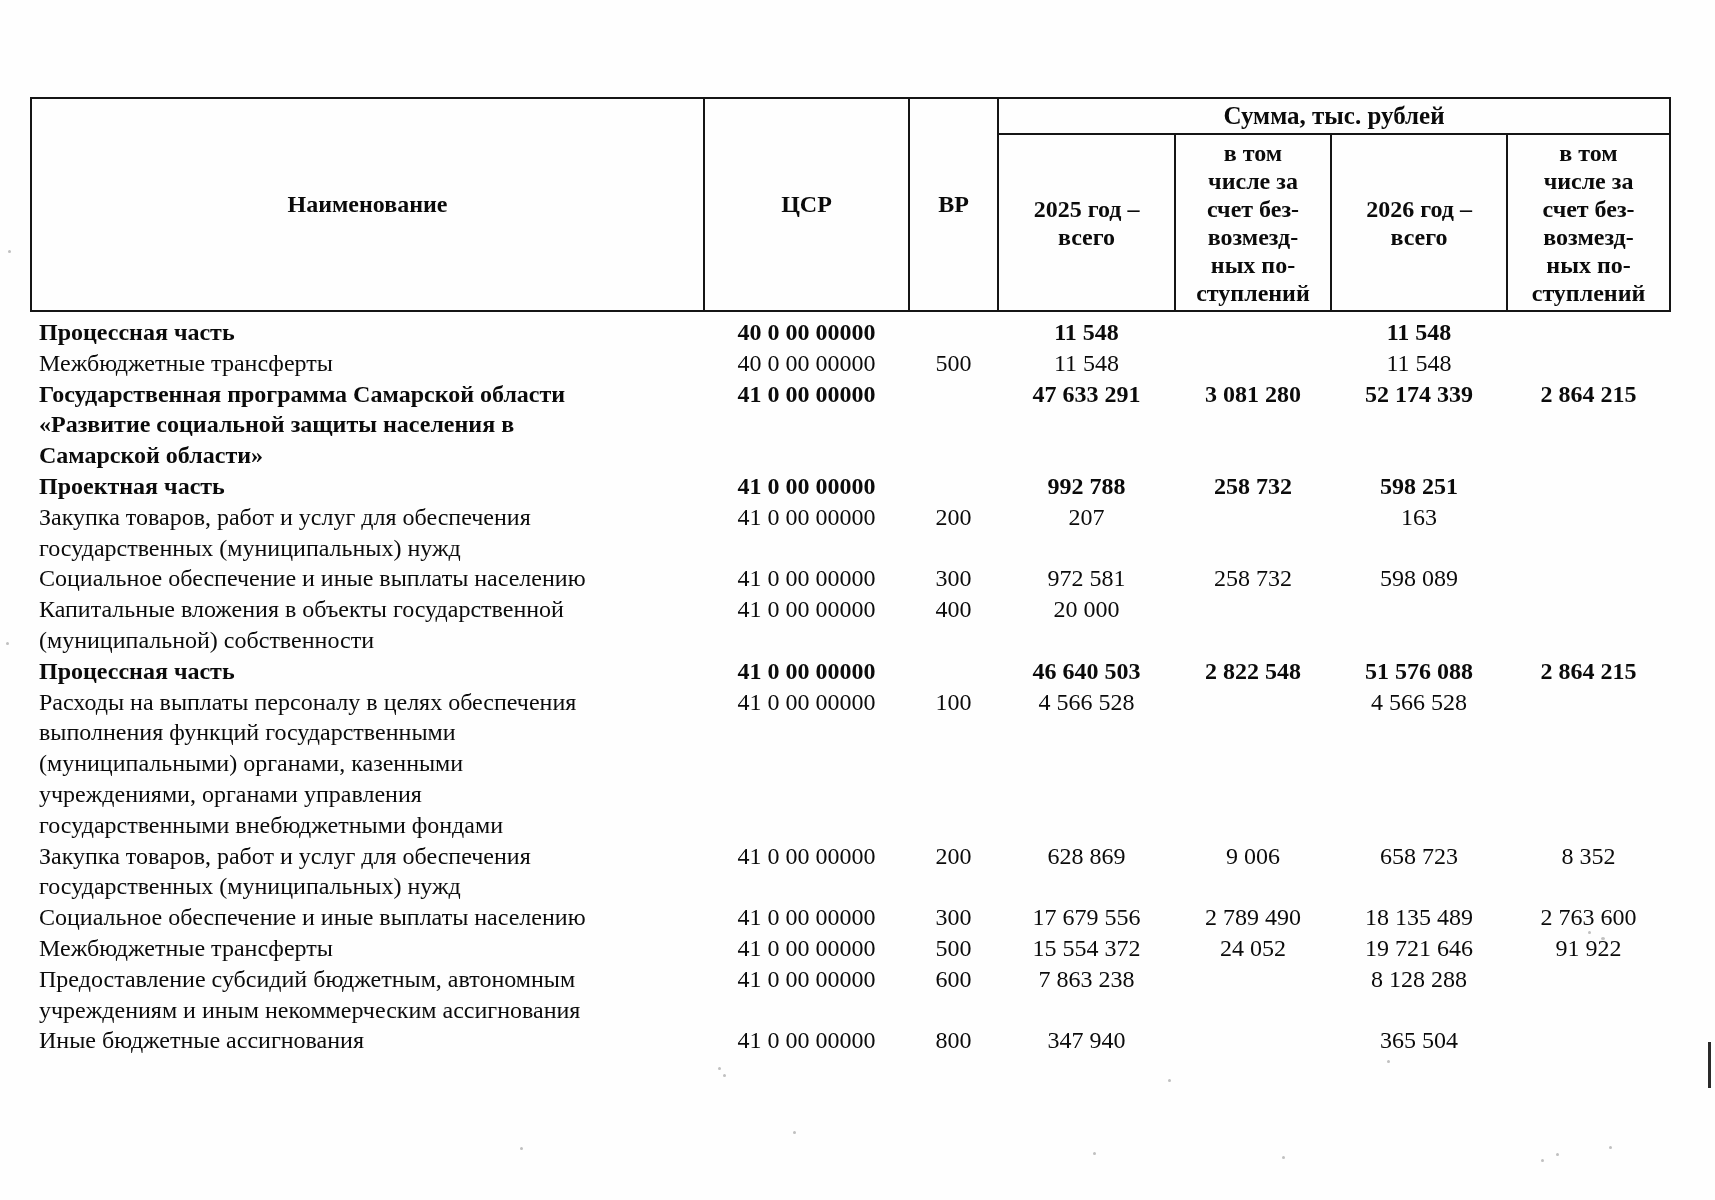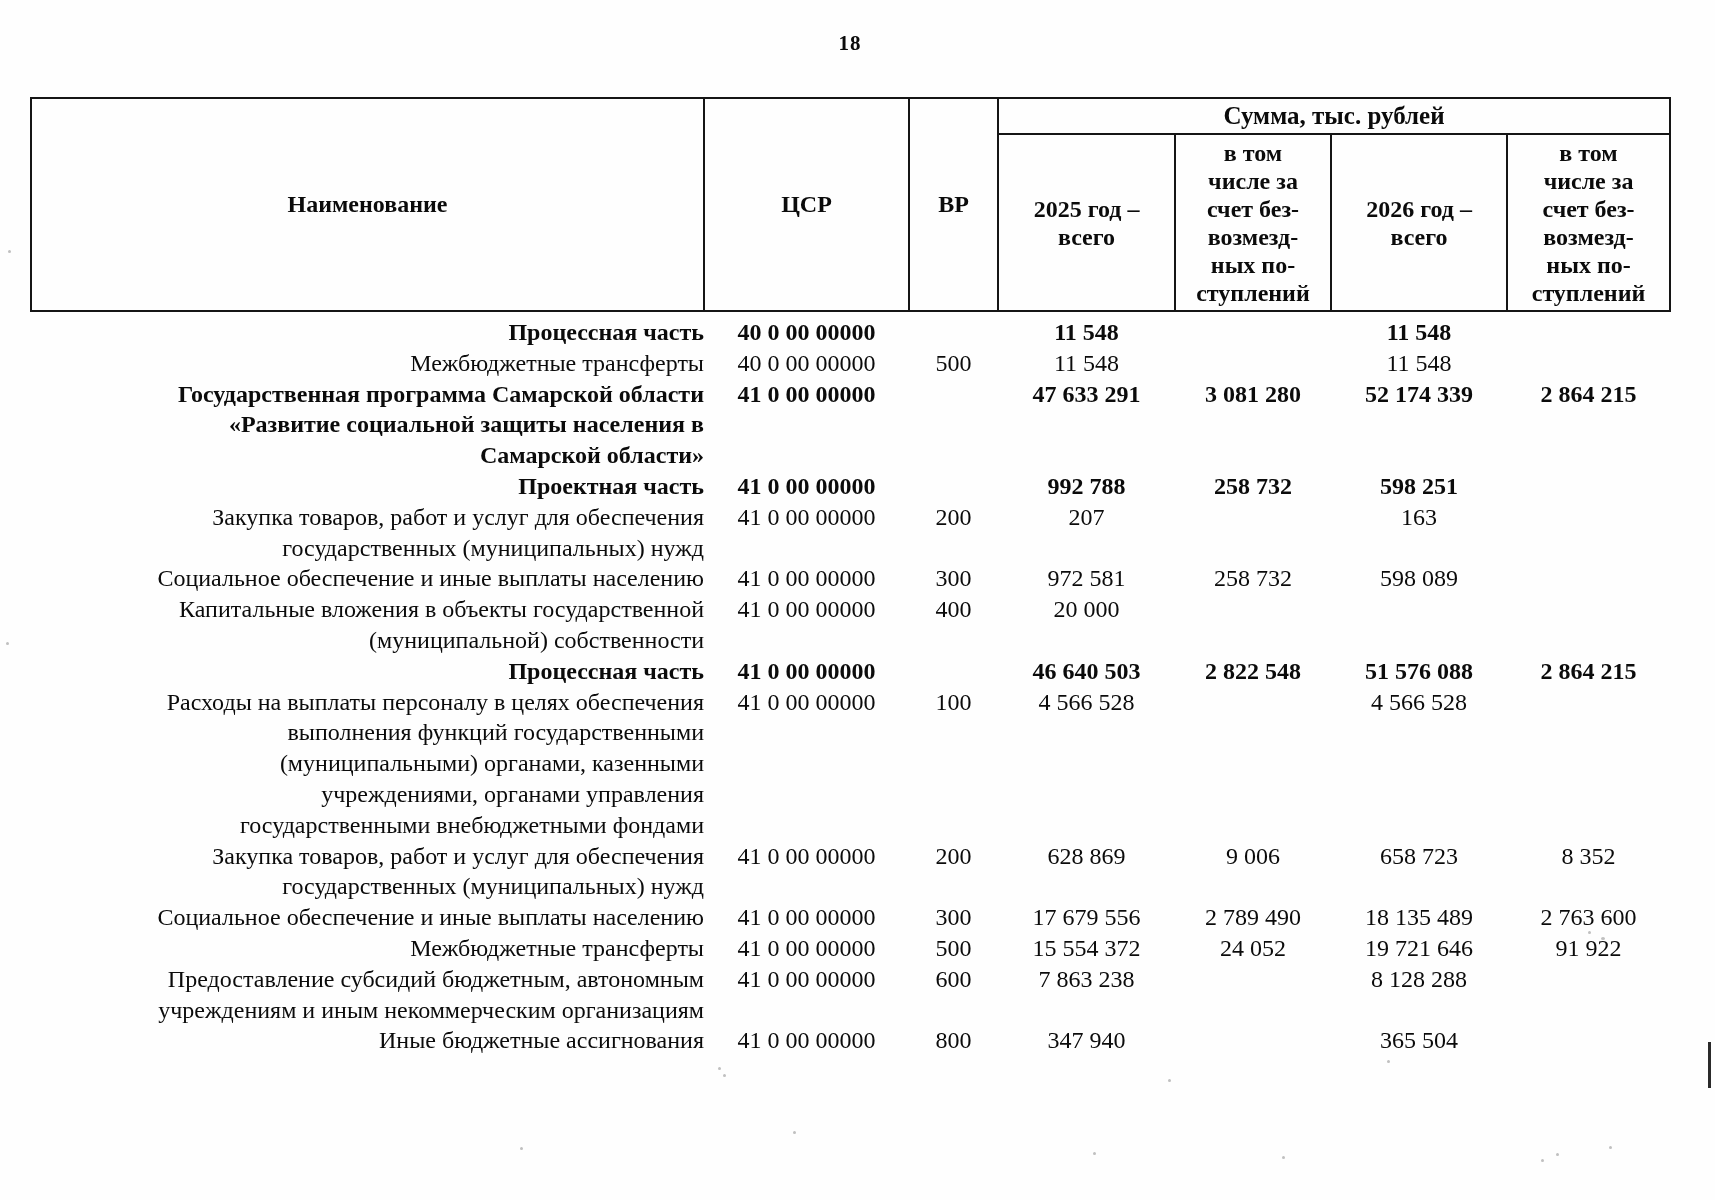--- a/index.html
+++ b/index.html
@@ -55,21 +55,21 @@
   tbody td {
     border: none;
     vertical-align: top;
     padding: 0;
     font-size: 24px;
     line-height: 30.8px;
     text-align: center;
     white-space: nowrap;
   }
   tbody td.c-name {
-    text-align: right;
+    text-align: left;
     padding-left: 8px;
     white-space: pre-line;
   }
   tbody tr:first-child td {
     padding-top: 5px;
   }
   tbody tr.bold td {
     font-weight: 700;
   }
   .speck {
@@ -87,21 +87,20 @@
     height: 46px;
     right: 4px;
     top: 1042px;
   }
 </style>
 </head>
 <body>
 
 <div class="page">
 
-  <div class="page-number">18</div>
 
   <table class="budget">
     <colgroup>
       <col style="width:673px">
       <col style="width:205px">
       <col style="width:89px">
       <col style="width:177px">
       <col style="width:156px">
       <col style="width:176px">
       <col style="width:163px">
@@ -245,21 +244,21 @@
       <td class="c-name">Межбюджетные трансферты</td>
       <td class="c-csr">41 0 00 00000</td>
       <td class="c-vr">500</td>
       <td class="c-25t">15 554 372</td>
       <td class="c-25g">24 052</td>
       <td class="c-26t">19 721 646</td>
       <td class="c-26g">91 922</td>
     </tr>
         <tr>
       <td class="c-name">Предоставление субсидий бюджетным, автономным
-учреждениям и иным некоммерческим организациям</td>
+учреждениям и иным некоммерческим ассигнования</td>
       <td class="c-csr">41 0 00 00000</td>
       <td class="c-vr">600</td>
       <td class="c-25t">7 863 238</td>
       <td class="c-25g"></td>
       <td class="c-26t">8 128 288</td>
       <td class="c-26g"></td>
     </tr>
         <tr>
       <td class="c-name">Иные бюджетные ассигнования</td>
       <td class="c-csr">41 0 00 00000</td>

